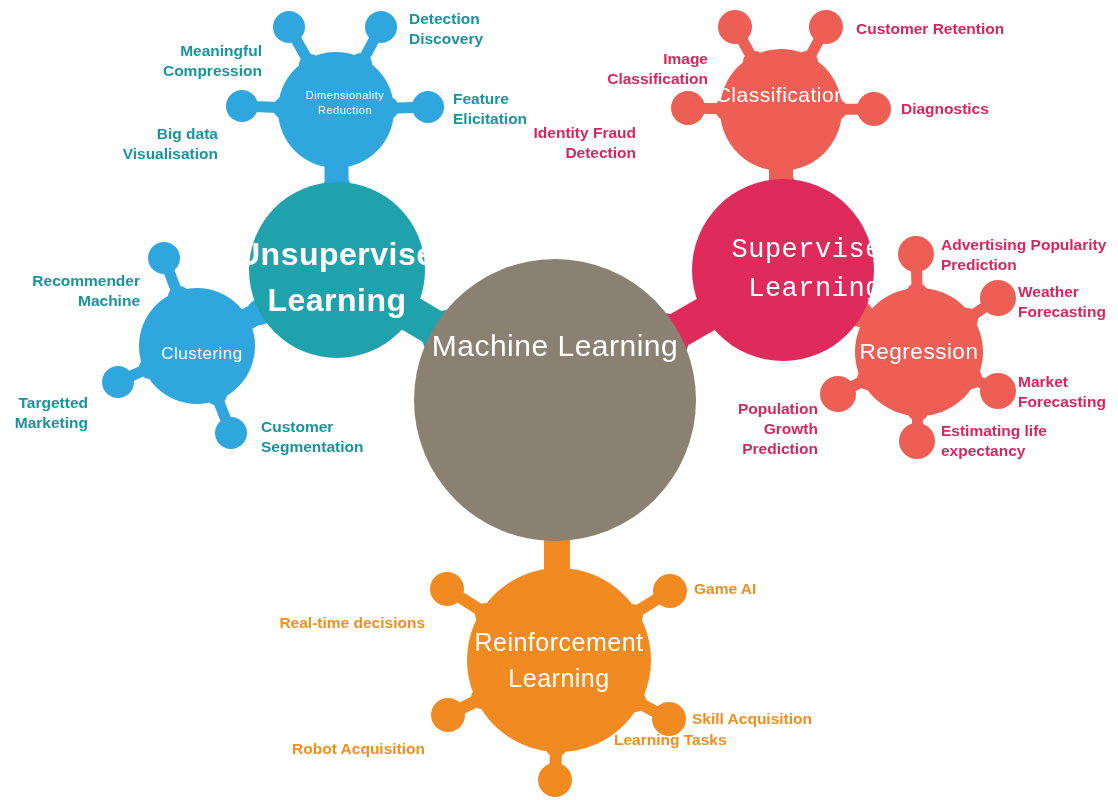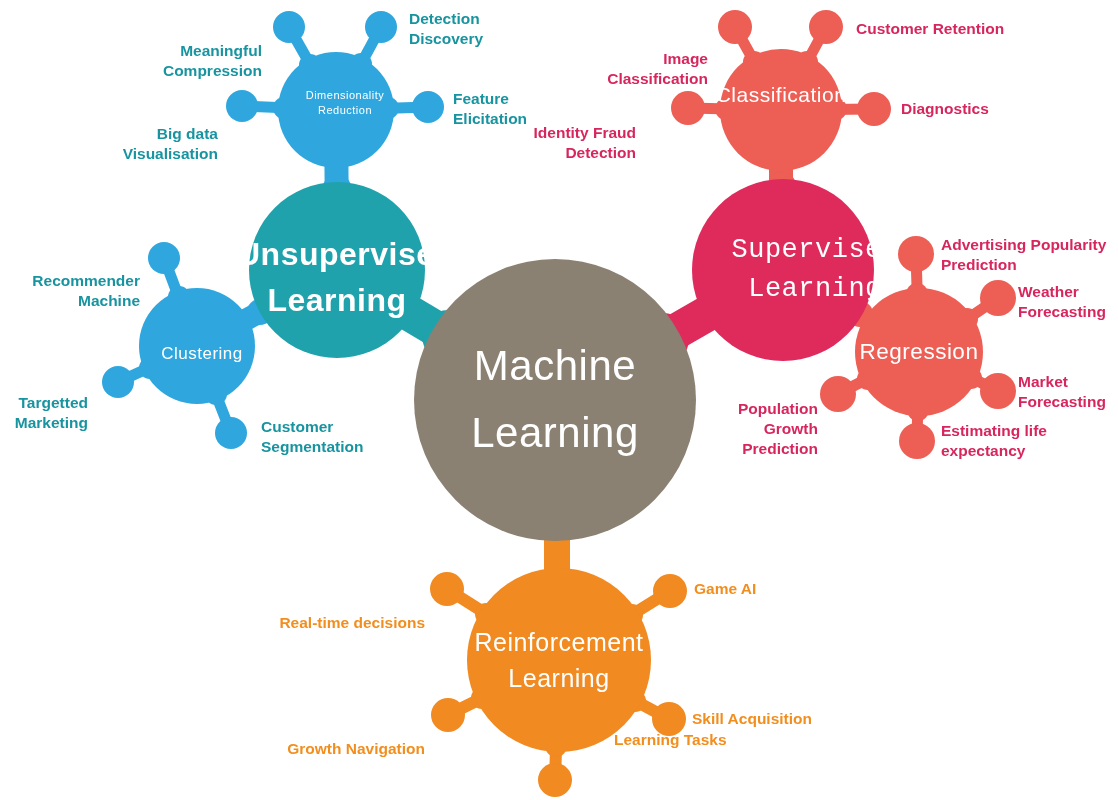--- a/index.html
+++ b/index.html
@@ -127,21 +127,21 @@
       <circle class="f-salmon" cx="917" cy="441" r="18"></circle>
       <circle class="f-salmon" cx="838" cy="394" r="18"></circle>
       <circle class="f-orange" cx="447" cy="589" r="17"></circle>
       <circle class="f-orange" cx="670" cy="591" r="17"></circle>
       <circle class="f-orange" cx="448" cy="715" r="17"></circle>
       <circle class="f-orange" cx="669" cy="719" r="17"></circle>
       <circle class="f-orange" cx="555" cy="780" r="17"></circle>
     </g>
   </svg>
 
-  <div class="circle-lbl" style="left:415px;top:332px;width:280px;font-size:42px;line-height:1.6;">Machine Learning</div>
+  <div class="circle-lbl" style="left:415px;top:322px;width:280px;font-size:30px;line-height:1.6;">Machine Learning</div>
   <div class="circle-lbl" style="left:237px;top:231px;width:200px;font-size:32px;line-height:1.45;font-weight:bold;">Unsupervised Learning</div>
   <div class="circle-lbl" style="left:720px;top:231px;width:190px;font-size:27px;line-height:1.45;font-family:Liberation Mono, monospace;">Supervised Learning</div>
   <div class="circle-lbl" style="left:454px;top:624px;width:210px;font-size:25px;line-height:1.45;">Reinforcement Learning</div>
   <div class="circle-lbl" style="left:280px;top:88px;width:130px;font-size:11px;line-height:1.35;">Dimensionality Reduction</div>
   <div class="circle-lbl nw" style="left:132px;top:332px;width:140px;font-size:17px;margin-top:12px;">Clustering</div>
   <div class="circle-lbl nw" style="left:706px;top:83px;width:150px;font-size:21px;">Classification</div>
   <div class="circle-lbl nw" style="left:849px;top:339px;width:140px;font-size:22.5px;">Regression</div>
 
   <div class="lbl lbl-teal r" style="right:856px;top:5px;width:120px;">Meaningful Compression</div>
   <div class="lbl lbl-teal" style="left:409px;top:9px;width:100px;">Detection Discovery</div>
@@ -156,17 +156,17 @@
   <div class="lbl lbl-crimson r" style="right:482px;top:87px;width:115px;">Identity Fraud Detection</div>
   <div class="lbl lbl-crimson nw" style="left:901px;top:99px;">Diagnostics</div>
   <div class="lbl lbl-crimson" style="left:941px;top:235px;width:172px;">Advertising Popularity Prediction</div>
   <div class="lbl lbl-crimson" style="left:1018px;top:282px;width:95px;">Weather Forecasting</div>
   <div class="lbl lbl-crimson" style="left:1018px;top:372px;width:95px;">Market Forecasting</div>
   <div class="lbl lbl-crimson" style="left:941px;top:421px;width:125px;">Estimating life expectancy</div>
   <div class="lbl lbl-crimson r" style="right:300px;top:363px;width:92px;">Population Growth Prediction</div>
 
   <div class="lbl lbl-orange r nw" style="right:693px;top:577px;">Real-time decisions</div>
   <div class="lbl lbl-orange nw" style="left:694px;top:579px;">Game AI</div>
-  <div class="lbl lbl-orange r nw" style="right:693px;top:703px;">Growth Navigation</div>
+  <div class="lbl lbl-orange r nw" style="right:693px;top:703px;">Robot Acquisition</div>
   <div class="lbl lbl-orange nw" style="left:692px;top:709px;">Skill Acquisition</div>
   <div class="lbl lbl-orange nw" style="left:582px;top:730px;margin-left:32px;">Learning Tasks</div>
 
 </div>
 
 </body></html>

